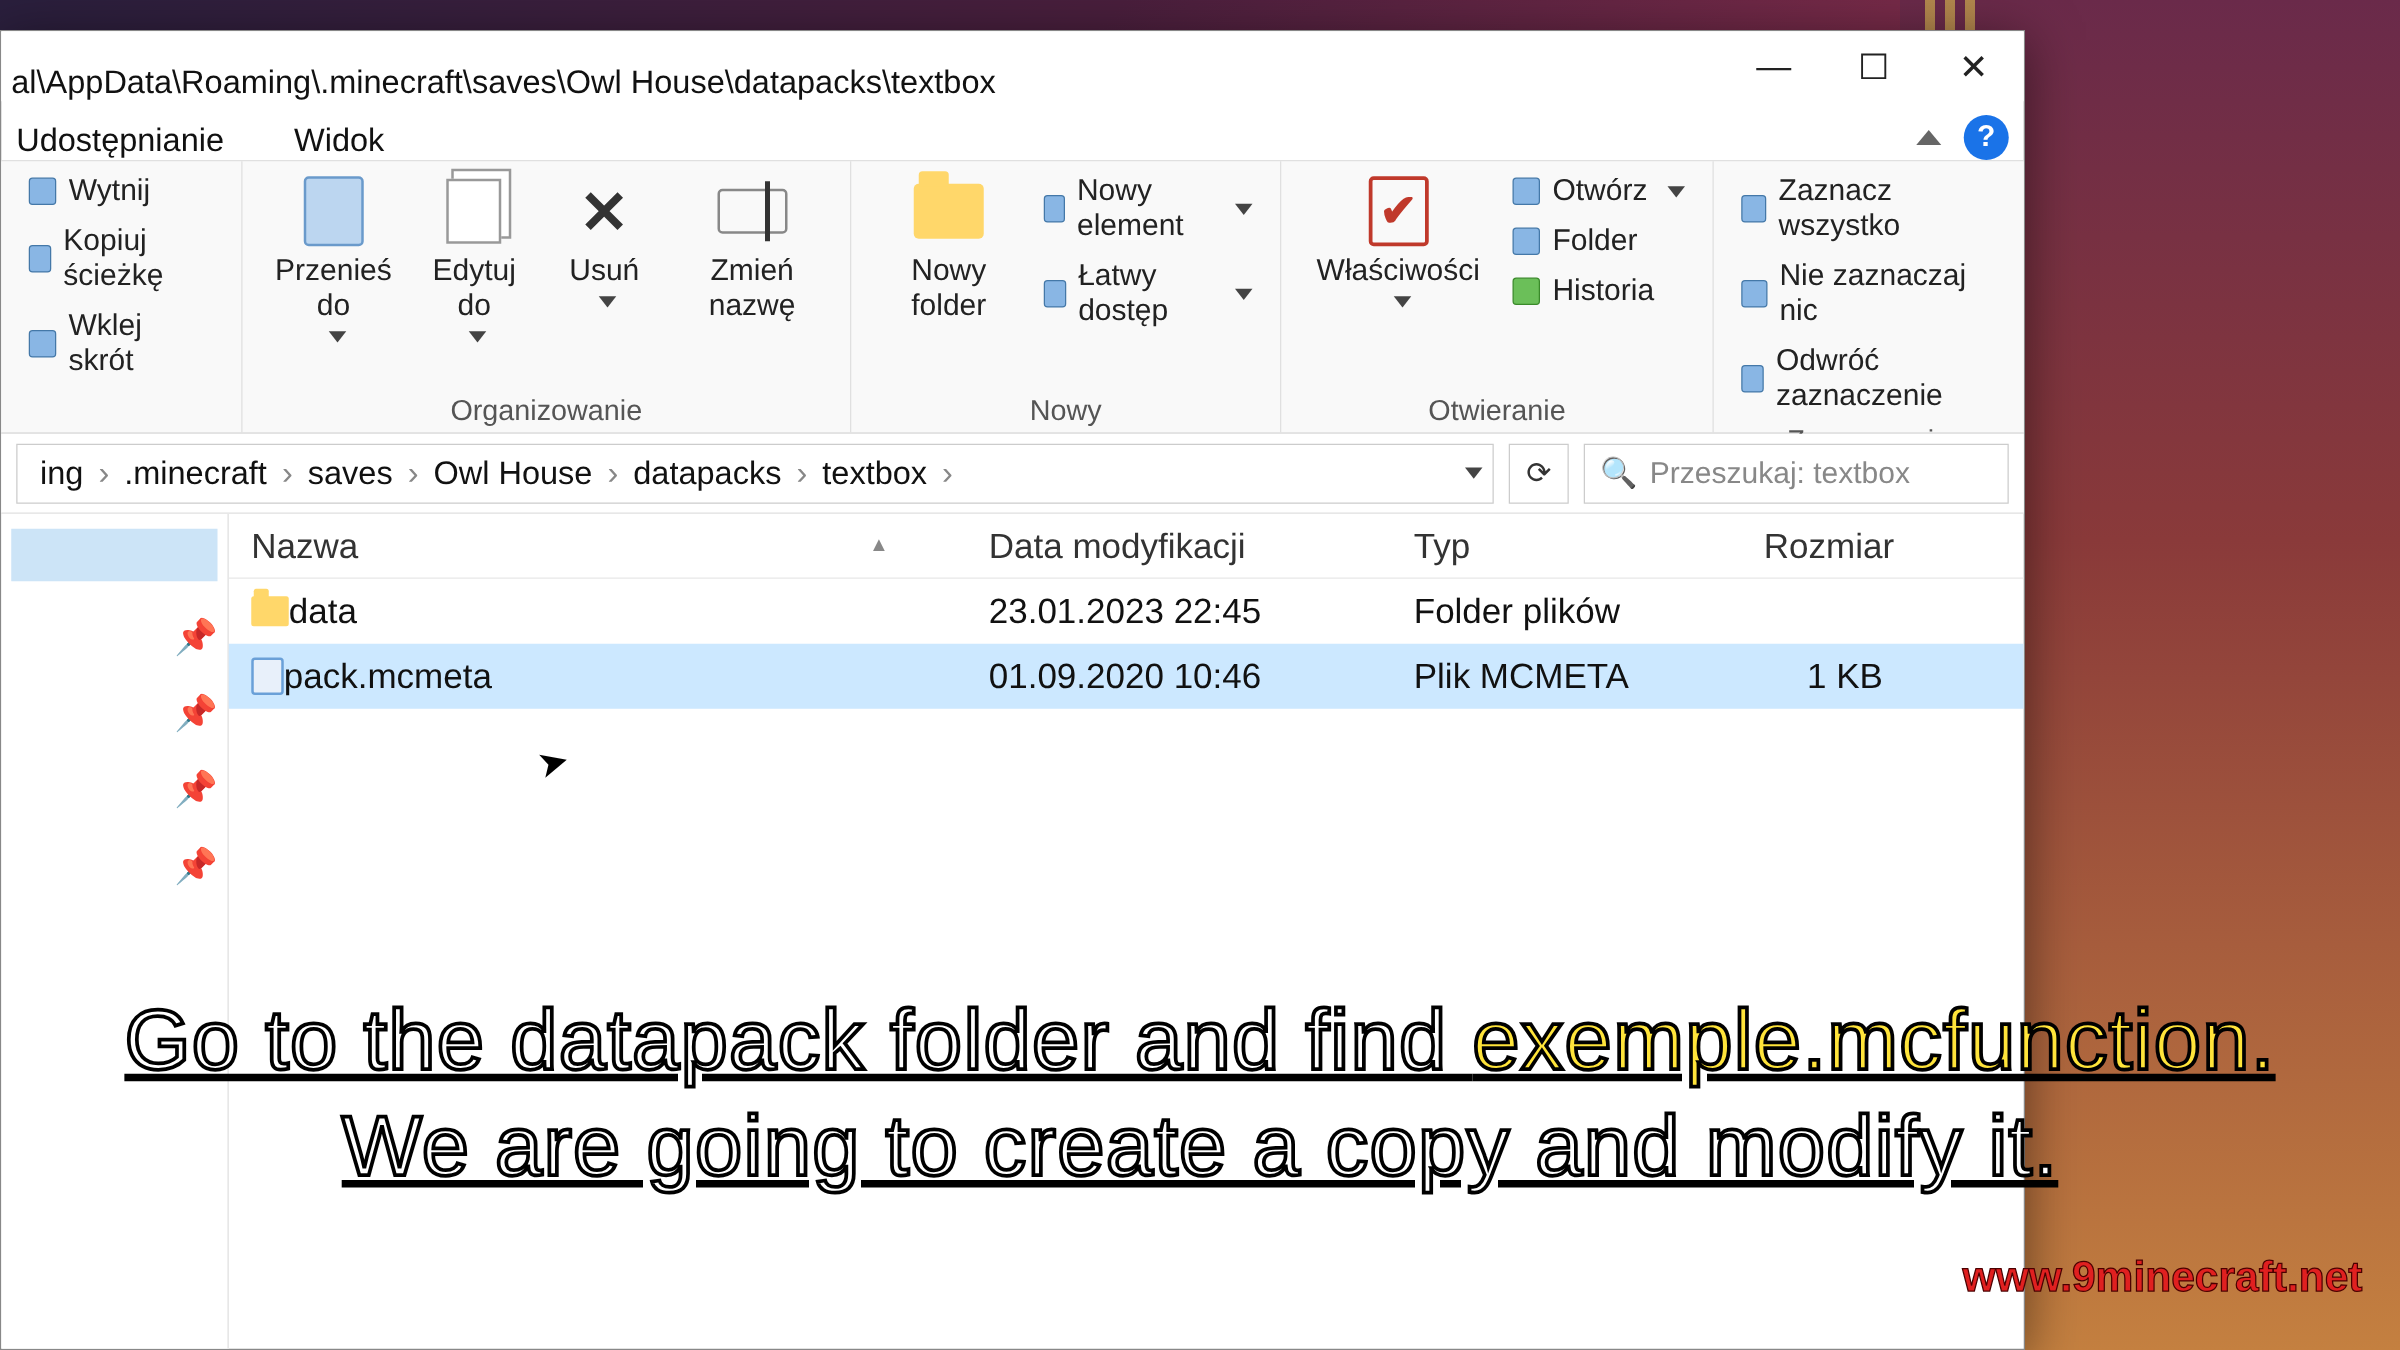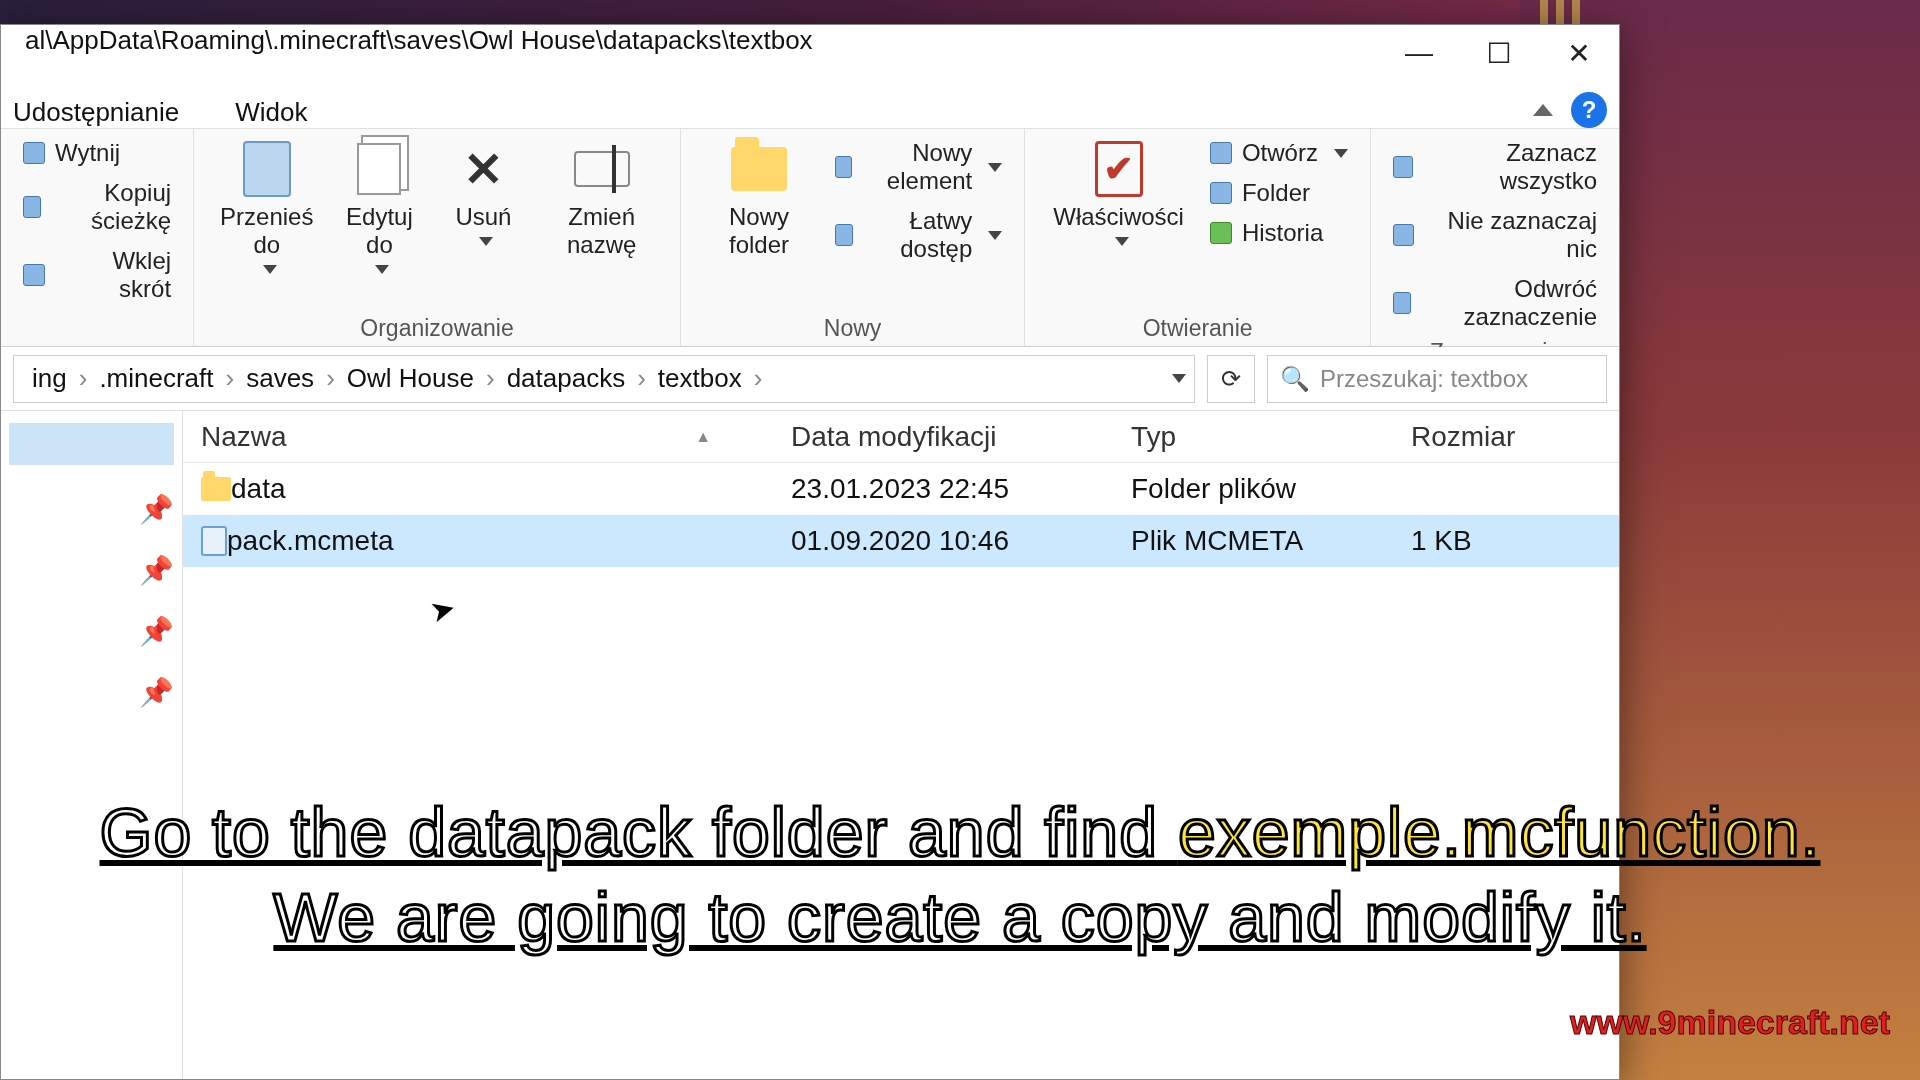--- a/index.html
+++ b/index.html
@@ -32,26 +32,25 @@
     height: 1056px;
     background: #fff;
     border: 1px solid #888;
     box-shadow: 0 8px 40px rgba(0,0,0,.5);
     display: flex;
     flex-direction: column;
   }
   .titlebar {
     height: 56px;
     display: flex;
-    align-items: flex-start;
+    align-items: flex-end;
     background: #fff;
     padding: 0 0 0 8px;
     font-size: 26px;
     color: #111;
-    margin-left: 16px;
   }
   .titlebar .path { flex: 1; white-space: nowrap; overflow: hidden; }
   .win-controls { display: flex; }
   .win-btn {
     width: 80px; height: 56px;
     display: flex; align-items: center; justify-content: center;
     font-size: 28px; color: #222;
     cursor: default;
   }
   .menubar {
@@ -96,21 +95,21 @@
     justify-content: space-between;
   }
   .ribbon-group-label {
     text-align: center;
     font-size: 23px;
     color: #555;
     margin-top: 6px;
   }
   .rg-body { display: flex; gap: 12px; align-items: flex-start; }
   .small-list { display: flex; flex-direction: column; gap: 8px; font-size: 24px; color: #222; }
-  .small-item { display: flex; align-items: center; gap: 10px; padding: 2px 4px; text-align: right; }
+  .small-item { display: flex; align-items: center; gap: 10px; padding: 2px 4px; }
   .big-btn {
     display: flex; flex-direction: column; align-items: center;
     gap: 6px; padding: 4px 10px; font-size: 24px; color: #222;
     text-align: center; min-width: 92px;
   }
   .big-icon {
     width: 56px; height: 56px;
     display: flex; align-items: center; justify-content: center;
     font-size: 44px;
   }
@@ -206,21 +205,21 @@
   }
   .folder-sm::before {
     content: ""; position: absolute; top: -6px; left: 2px;
     width: 12px; height: 8px; background: #ffd76a; border-radius: 2px 2px 0 0;
   }
   .file-sm {
     width: 26px; height: 30px;
     background: #e8f0fa;
     border: 2px solid #6aa0d8; border-radius: 3px;
   }
-  .size-cell { text-align: left; padding-right: 20px; }
+  .size-cell { text-align: center; padding-right: 20px; }
   .cursor {
     position: absolute;
     left: 430px; top: 592px;
     font-size: 30px; color: #000;
     pointer-events: none;
     transform: rotate(-15deg);
   }
   .caption {
     position: absolute;
     left: 0; right: 0;

